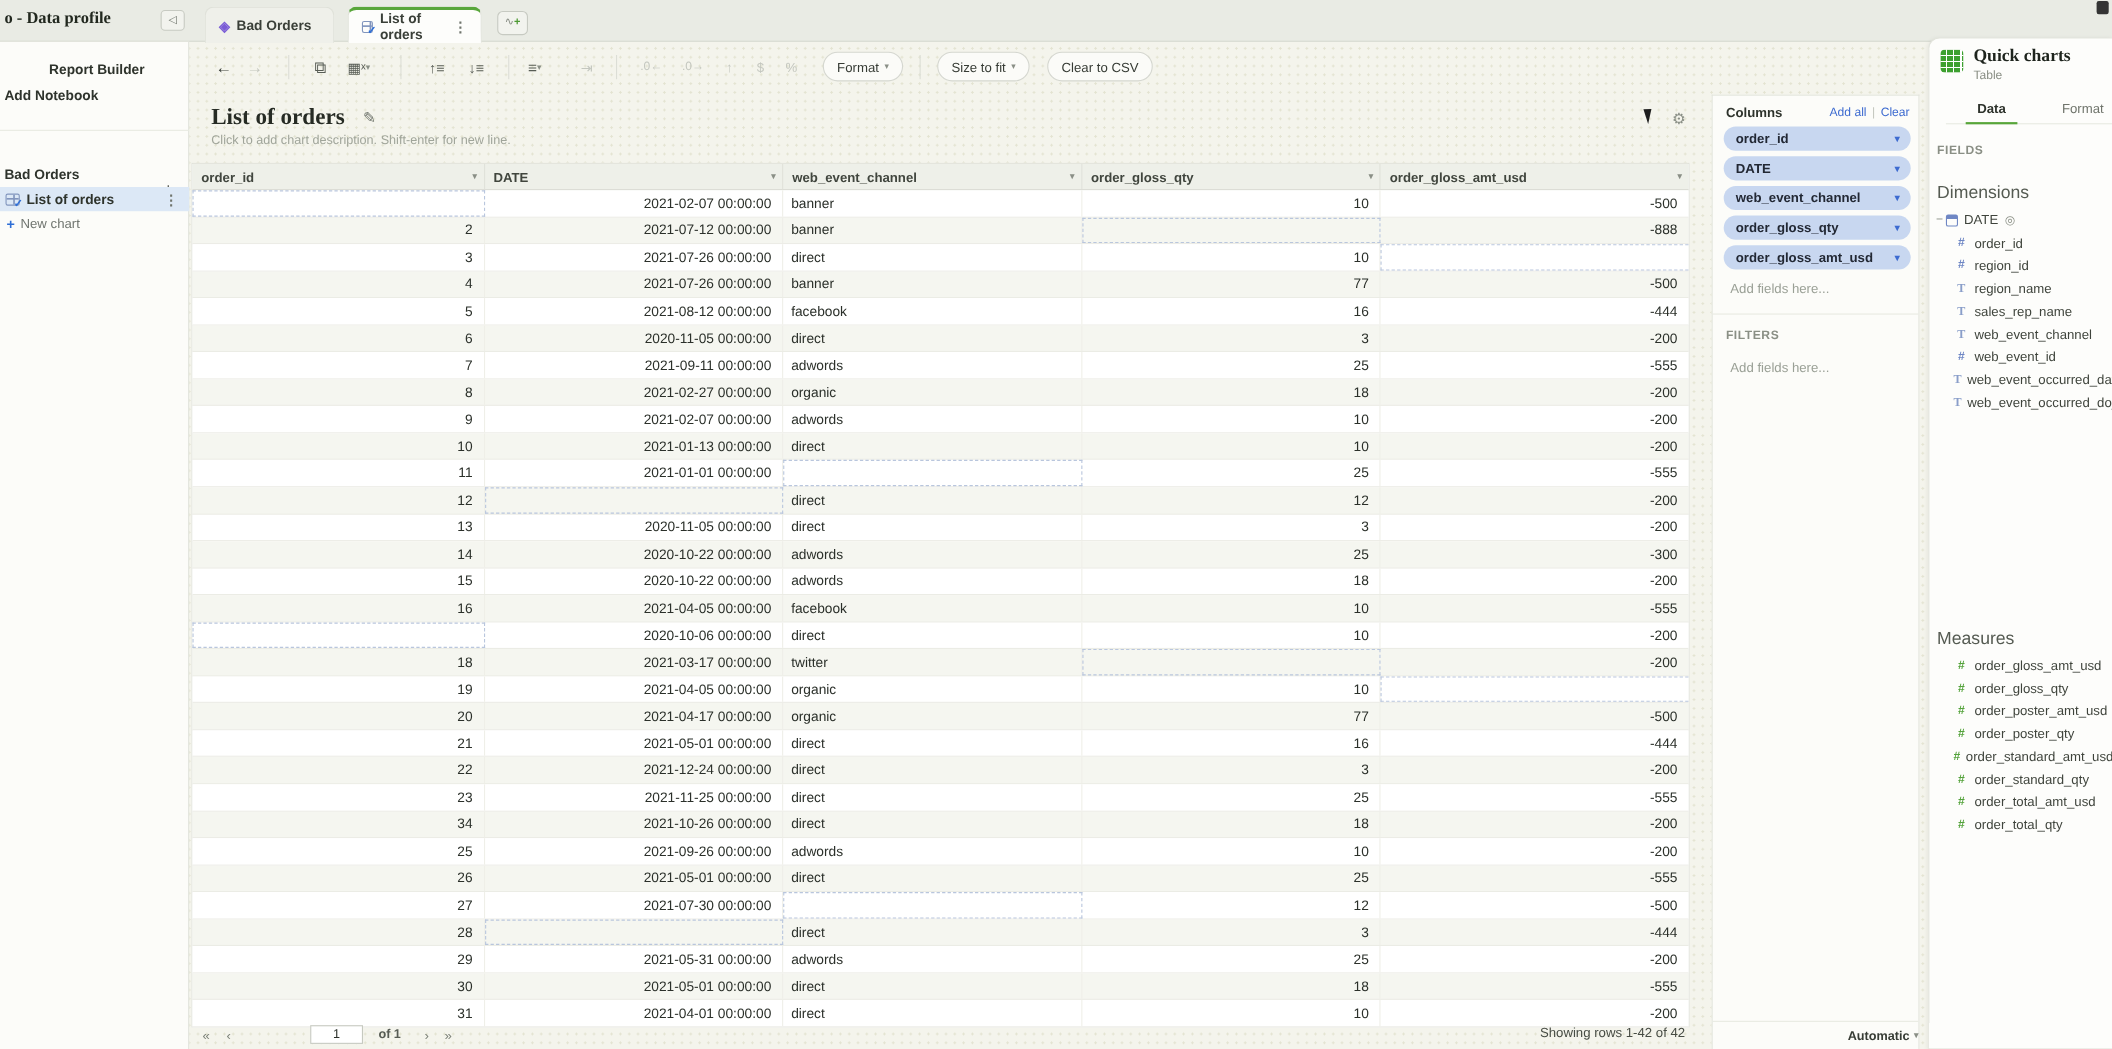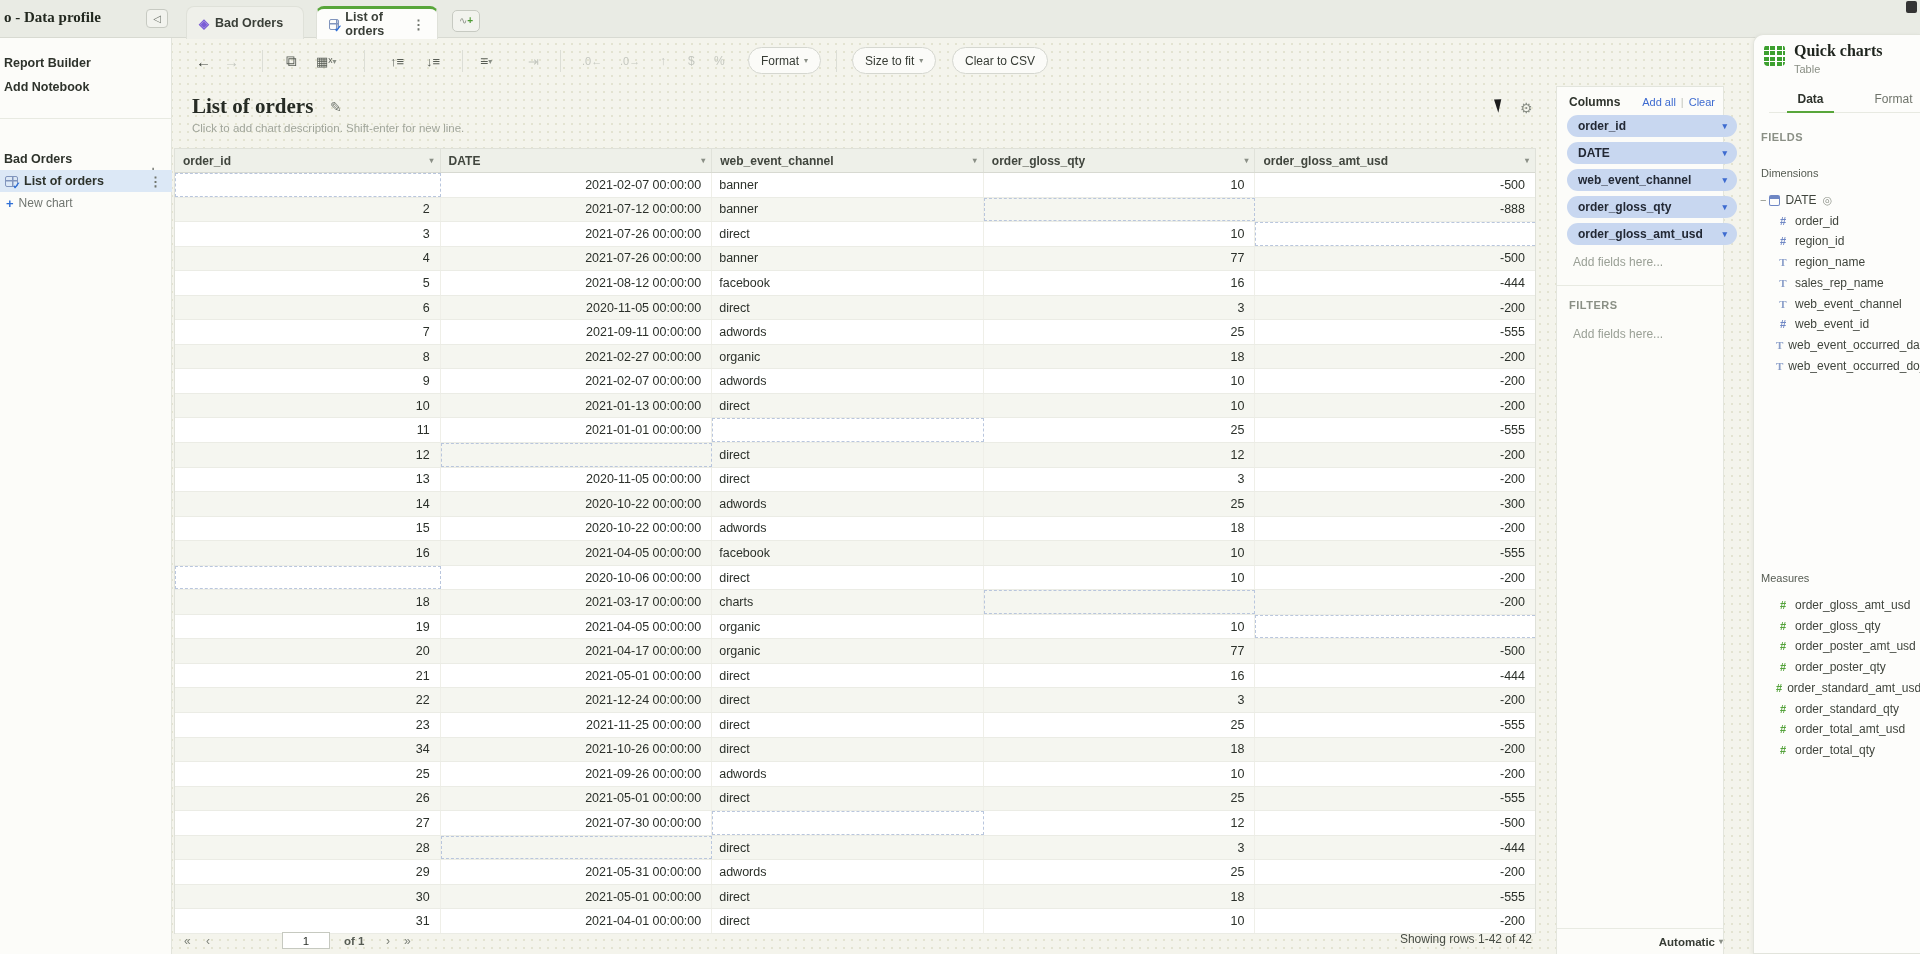--- a/index.html
+++ b/index.html
@@ -62,21 +62,21 @@
   .c0 { width:266px; } .c1 { width:272px; } .c2 { width:272px; } .c3 { width:272px; } .c4 { width:280px; border-right:none !important; }
 
   
   .pg { top:930px; height:22px; display:flex; align-items:center; font-size:12px; color:#7c8178; }
   .pg-glyph { font-size:12px; color:#7c8178; }
   .page-label { color:#575c54; font-weight:700; font-size:11.5px; }
   .page-input { left:282px; top:932px; width:48px; height:17px; border:1px solid #c6c9c0; background:#fff; font-size:11.5px; text-align:center; color:#2b302a; }
   .showing { left:1396px; top:932px; width:136px; text-align:right; font-size:12px; color:#474c44; }
 
   
-  .col-panel { left:1556px; top:86px; width:168px; height:868px; background:#fcfcf9; border:1px solid #e3e5dd; border-bottom:none; z-index:2; }
+  .col-panel { left:1556px; top:86px; width:189px; height:868px; background:#fcfcf9; border:1px solid #e3e5dd; border-bottom:none; z-index:2; }
   .cp-head { position:absolute; left:12px; top:8px; font-size:12px; font-weight:700; color:#2e332c; }
   .cp-links { position:absolute; right:8px; top:9px; font-size:11px; color:#3d6bd0; display:flex; gap:5px; }
   .cp-links .bar { color:#c2c5bd; }
   .chips { position:absolute; left:10px; top:28px; width:170px; }
   .chip { height:22px; border-radius:11px; background:#c8d7f0; margin-bottom:5px; display:flex; align-items:center; justify-content:space-between; padding:0 10px 0 11px; font-size:12px; font-weight:700; color:#222834; }
   .chip .caret { color:#3d6bd0; font-size:9px; }
   .cp-place { position:absolute; left:16px; font-size:12px; color:#9aa096; }
   .cp-div { position:absolute; left:0; width:100%; height:1px; background:#e8eae2; }
   .cp-sec { position:absolute; left:12px; font-size:11px; font-weight:700; letter-spacing:0.5px; color:#8a8f85; }
   .update-row { position:absolute; left:0; bottom:0; width:100%; height:26px; border-top:1px solid #e8eae2; display:flex; align-items:center; padding-left:48px; gap:6px; font-size:11.5px; }
@@ -87,21 +87,21 @@
   .qc-panel { left:1753px; top:34px; width:167px; height:920px; background:#fdfdfb; border:1px solid #e2e4dc; border-right:none; border-radius:10px 0 0 0; box-shadow:-1px 1px 4px rgba(0,0,0,0.06); z-index:4; overflow:hidden; }
   .qc-icon { position:absolute; left:10px; top:10px; width:21px; height:21px; border-radius:4px; background-color:#3da02f;
       background-image: repeating-linear-gradient(0deg, transparent 0 4px, #fff 4px 5.4px), repeating-linear-gradient(90deg, transparent 0 5px, #fff 5px 6.4px); }
   .qc-title { position:absolute; left:40px; top:7px; font-family:"Liberation Serif",serif; font-size:16px; font-weight:700; color:#1e241d; }
   .qc-sub { position:absolute; left:40px; top:28px; font-size:11px; color:#8a8f85; }
   .qc-tabs { position:absolute; left:15px; top:52px; width:100%; height:26px; border-bottom:1px solid #e8eae2; display:flex; }
   .qc-tab { width:50%; text-align:center; font-size:12px; padding-top:5px; color:#6f746b; }
   .qc-tab.on { color:#2e332c; font-weight:700; position:relative; }
   .qc-tab.on::after { content:""; position:absolute; left:22%; right:22%; bottom:-1px; height:2px; background:#58a63a; }
   .qc-sec { position:absolute; left:7px; font-size:11px; font-weight:700; letter-spacing:0.5px; color:#8a8f85; }
-  .qc-grp { position:absolute; left:7px; font-size:11px; color:#555b52; }
+  .qc-grp { position:absolute; left:7px; font-size:16px; color:#555b52; }
   .fld { position:absolute; left:0; width:167px; height:20px; display:flex; align-items:center; font-size:12px; color:#3f443c; white-space:nowrap; }
   .fld .ic { width:14px; text-align:center; margin:0 5px 0 22px; font-weight:700; font-size:11px; }
   .ic-num-b { color:#6f87c4; } .ic-txt { color:#8a9ec9; font-family:"Liberation Serif",serif; } .ic-num-g { color:#55a33c; }
   .cal-ic { display:inline-block; width:11px; height:11px; border:1.5px solid #6f87c4; border-radius:2px; border-top-width:4px; margin:0 5px 0 0; }
   .minus-pre { color:#8a8f85; margin:0 3px 0 6px; font-size:11px; }
   .target-ic { color:#8a8f85; margin-left:6px; font-size:11px; }
 
   .ptr { width:0; height:0; border-left:7px solid #1c1c1c; border-bottom:12px solid transparent; border-top:2px solid transparent; transform:rotate(-18deg); }
 </style>
 </head>
@@ -150,21 +150,21 @@
   <div class="abs tsep" style="left:836px;"></div>
   <div class="abs tbtn" style="left:852px;">
     <span>Size to fit</span>
     <span class="caret">▾</span>
   </div>
   <div class="abs tbtn" style="left:952px;">
     <span>Clear to CSV</span>
   </div>
 
   <div class="abs sidebar">
-    <div class="side-item" style="top:14px;">
+    <div class="side-item" style="top:14px;justify-content:center;">
         <span style="margin-left:4px;">Report Builder</span>
       </div>
     <div class="side-item" style="top:38px;">
         <span style="margin-left:4px;">Add Notebook</span>
       </div>
     <div class="side-divider" style="top:80px;"></div>
     <div class="side-plus">+</div>
     <div class="side-item" style="top:110px;">
         <span style="margin-left:4px;">Bad Orders</span>
       </div>
@@ -328,21 +328,21 @@
         <div class="trow">
           <div class="td c0 r empty"></div>
           <div class="td c1 r">2020-10-06 00:00:00</div>
           <div class="td c2 l">direct</div>
           <div class="td c3 r">10</div>
           <div class="td c4 r">-200</div>
         </div>
         <div class="trow alt">
           <div class="td c0 r">18</div>
           <div class="td c1 r">2021-03-17 00:00:00</div>
-          <div class="td c2 l">charts</div>
+          <div class="td c2 l">twitter</div>
           <div class="td c3 r empty"></div>
           <div class="td c4 r">-200</div>
         </div>
         <div class="trow">
           <div class="td c0 r">19</div>
           <div class="td c1 r">2021-04-05 00:00:00</div>
           <div class="td c2 l">organic</div>
           <div class="td c3 r">10</div>
           <div class="td c4 r empty"></div>
         </div>

